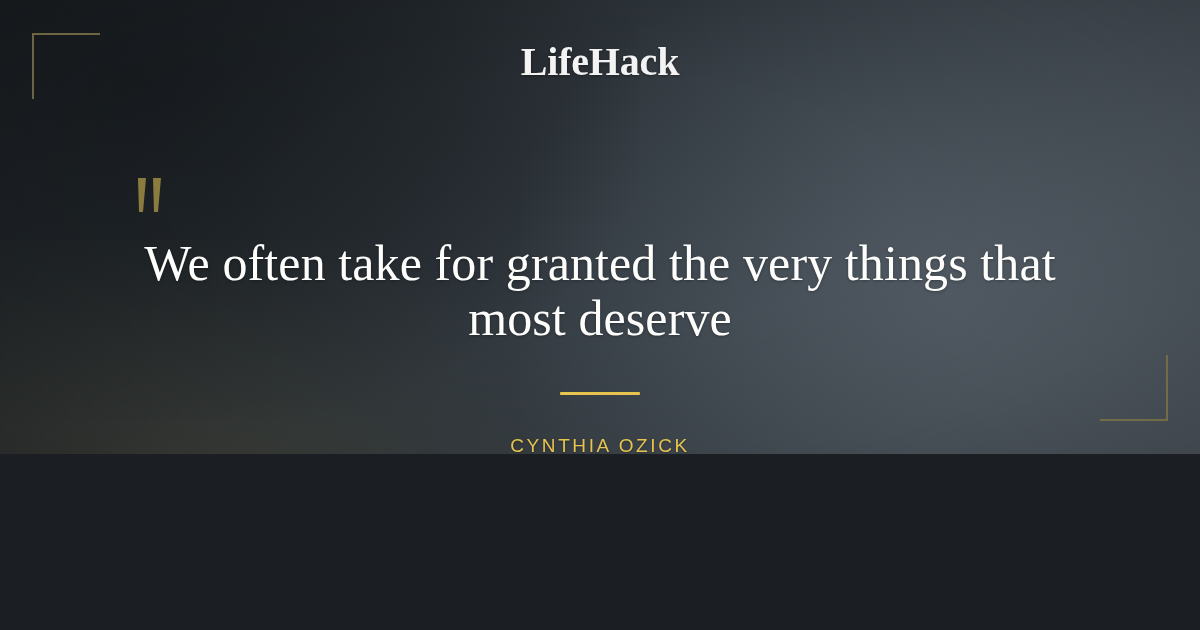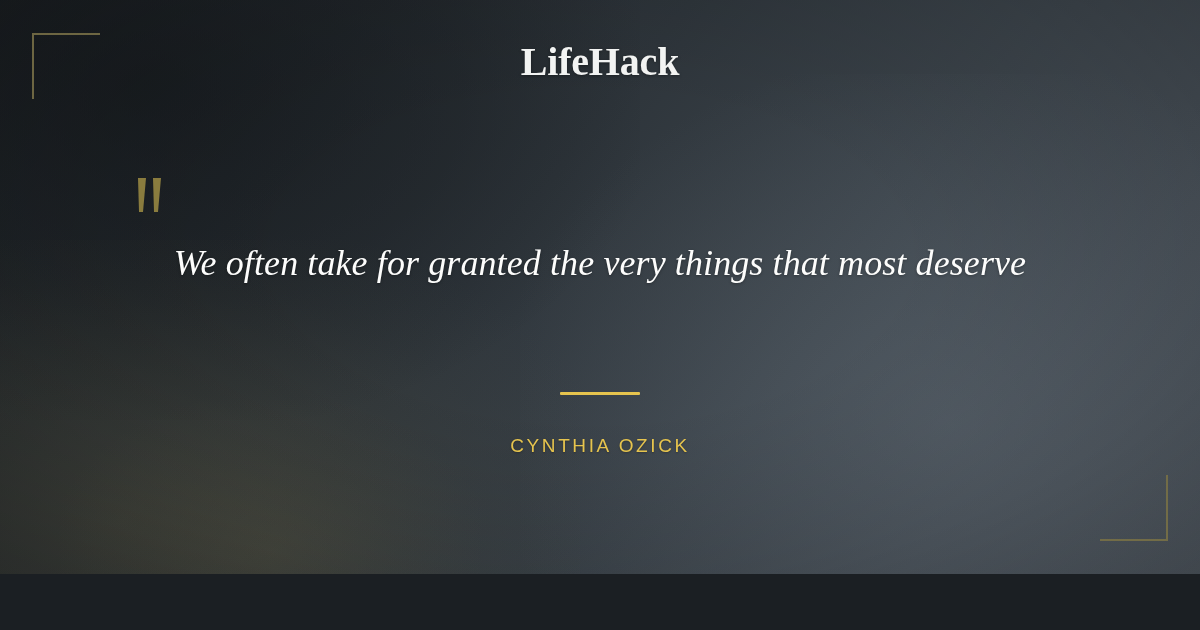--- a/index.html
+++ b/index.html
@@ -3,21 +3,21 @@
 <meta charset="utf-8">
 <style>
   html, body {
     margin: 0;
     padding: 0;
     background: #1b1f23;
   }
   .card {
     position: relative;
     width: 1200px;
-    height: 574px;
+    height: 454px;
     overflow: hidden;
     font-family: "Liberation Sans", sans-serif;
     background: #be185d;
   }
 
   
   .bg-base {
     position: absolute;
     inset: 0;
     background: linear-gradient(128deg,
@@ -134,23 +134,22 @@
   
   .quote-block {
     position: absolute;
     left: 60px;
     right: 60px;
     top: 236px;
     text-align: center;
   }
   .quote-text {
     font-family: "Liberation Serif", "DejaVu Serif", serif;
-    font-style: italic;
     font-weight: 400;
-    font-size: 36px;
+    font-size: 50px;
     line-height: 55px;
     color: #fdfdfc;
     letter-spacing: 0.1px;
     text-shadow: 0 1px 3px rgba(0,0,0,0.30);
     margin: 0;
     padding: 0 30px;
   }
 
   
   .divider-wrap {

